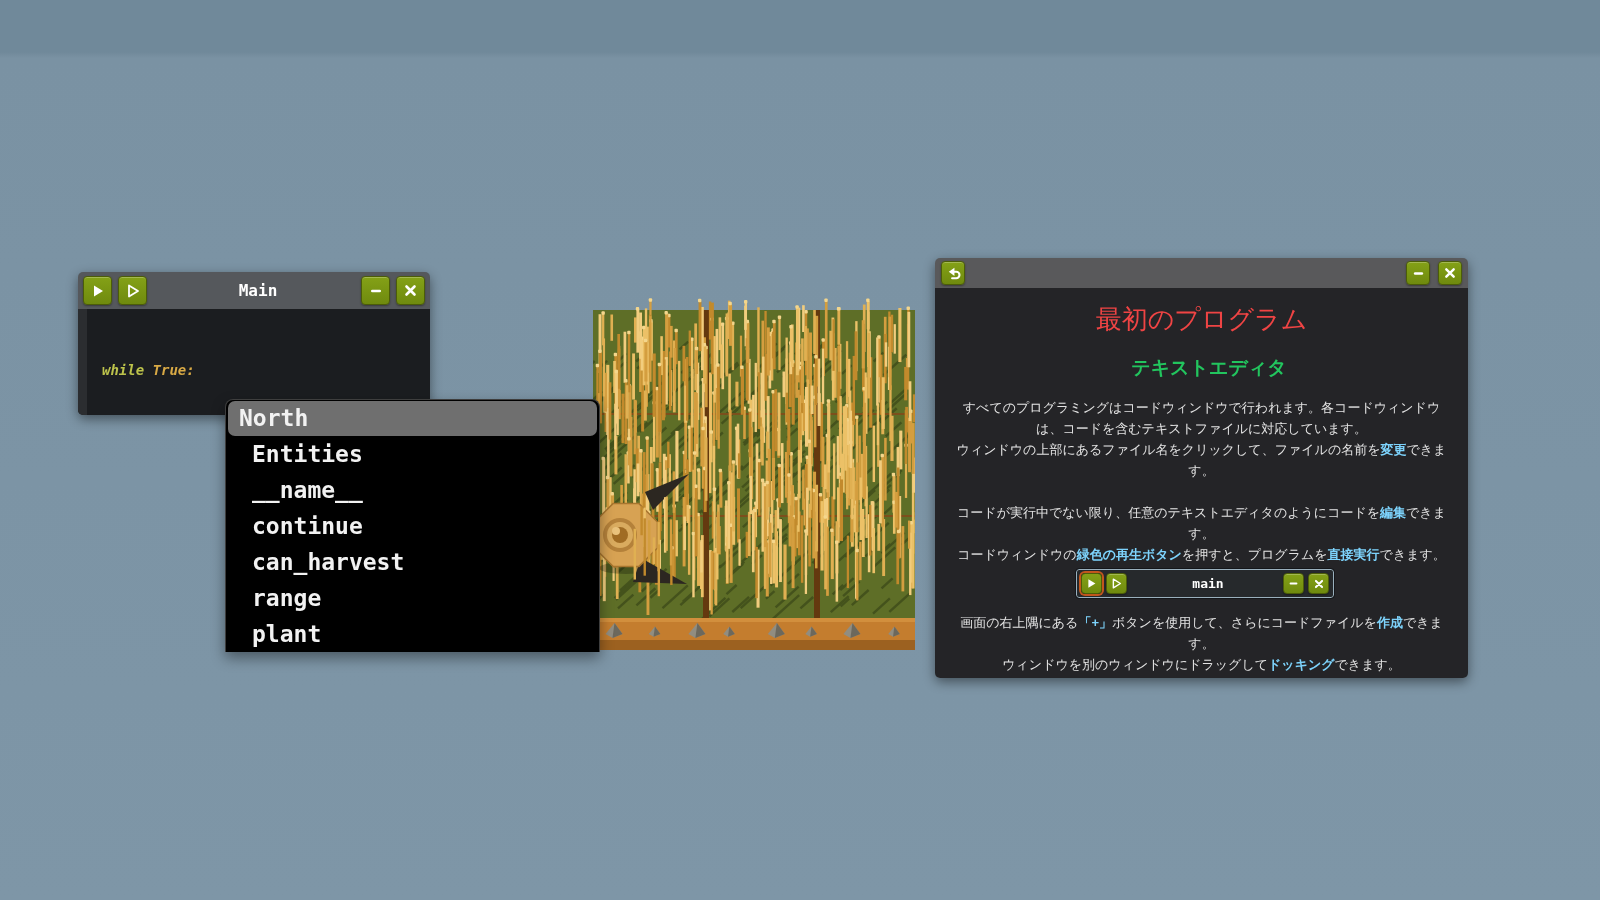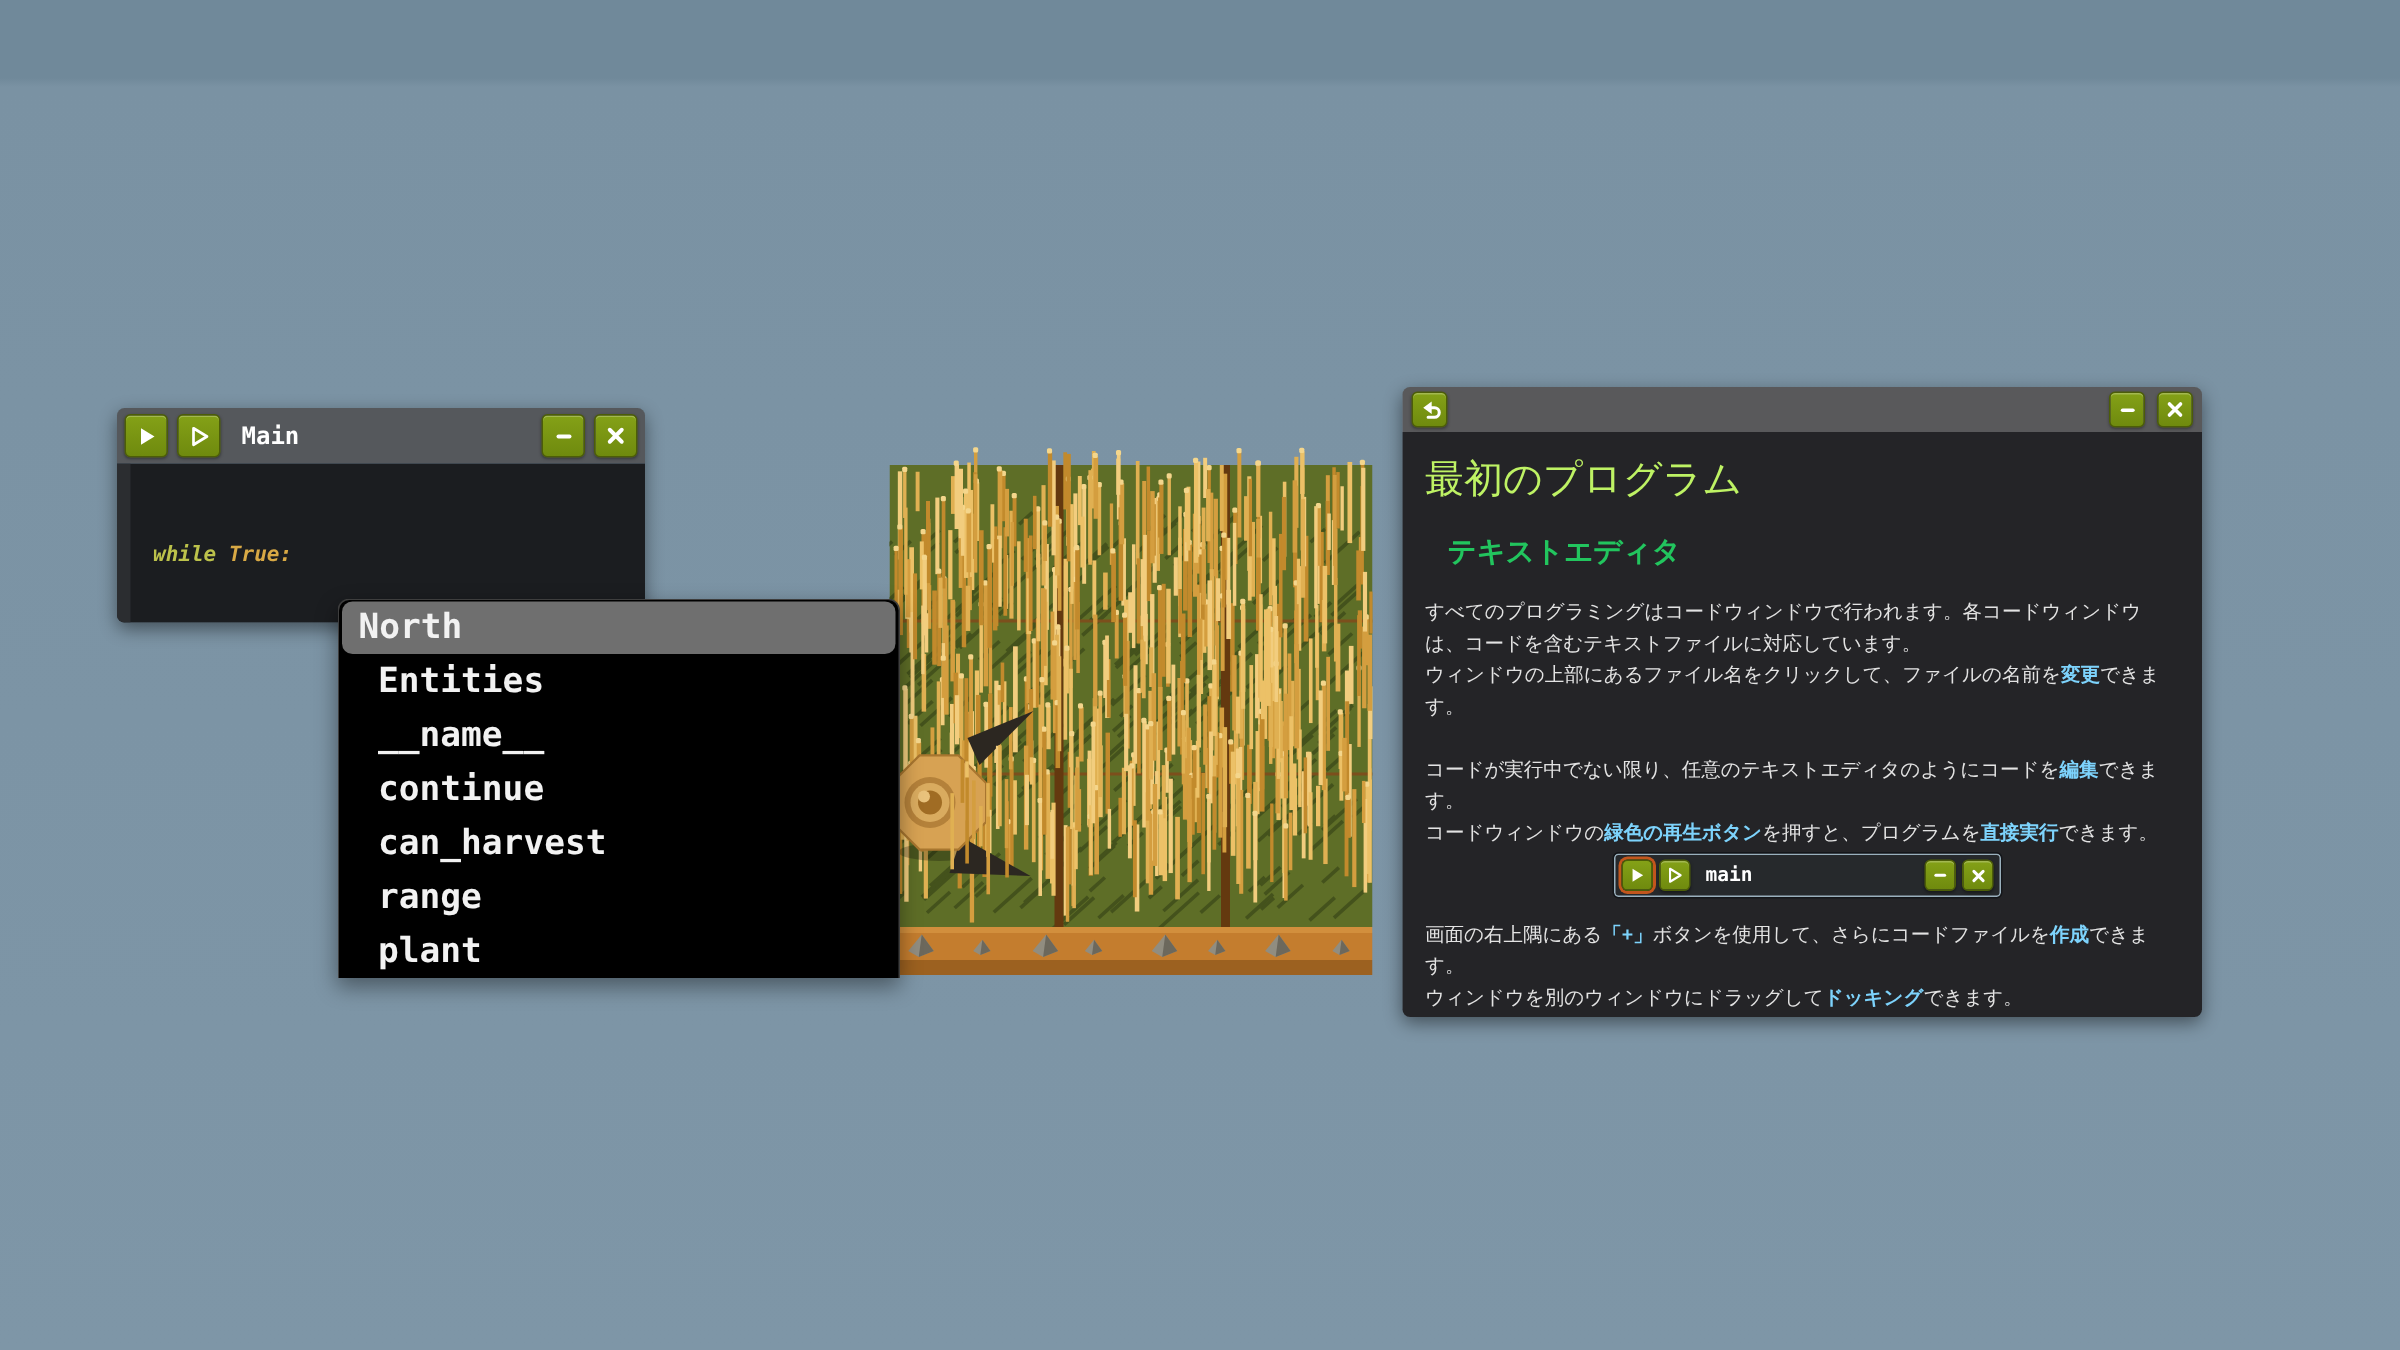--- a/index.html
+++ b/index.html
@@ -2,21 +2,21 @@
 <html><head>
 <meta charset="utf-8">
 <style>
   html,body{margin:0;padding:0;}
   body{
     width:1600px;height:900px;position:relative;overflow:hidden;
     font-family:"Liberation Sans",sans-serif;
     background:linear-gradient(to bottom,#70899a 0px,#70899a 52px,#7a92a3 58px,#7e96a7 100%);
   }
   
-  .gwin{position:absolute;border-radius:6px;box-shadow:0 4px 12px rgba(0,0,0,.45);}
+  .gwin{position:absolute;border-radius:6px;box-shadow:0 4px 12px rgba(0,0,0,.45);text-align:center;}
   .titlebar{display:flex;align-items:center;background:#55585c;border-radius:5px 5px 0 0;}
   .gbtn{display:flex;align-items:center;justify-content:center;
     background:linear-gradient(#84a117,#6f8a0e);border:1px solid #4c5d08;border-radius:4px;
     box-shadow:inset 0 1px 0 rgba(255,255,255,.25),0 1px 2px rgba(0,0,0,.35);cursor:pointer;}
   .gbtn svg{display:block;}
   
   #main-window{left:78px;top:272px;width:352px;}
   #main-window .titlebar{height:37px;padding:0 5px;gap:6px;}
   #main-window .gbtn{width:27px;height:27px;}
   .win-title{color:#fff;font-family:"DejaVu Sans Mono",monospace;font-weight:bold;font-size:16px;margin-left:8px;flex:1;}
@@ -34,21 +34,21 @@
     font-family:"DejaVu Sans Mono",monospace;font-weight:bold;font-size:23px;color:#f2f2f2;}
   .ac-item{height:36px;line-height:36px;padding-left:26px;}
   .ac-item.selected{background:#6f6f6f;border-radius:7px;margin:1px 2px 0 2px;padding-left:11px;height:35px;line-height:35px;}
   
   #farm{position:absolute;left:593px;top:296px;width:322px;height:356px;}
   
   #tutorial-window{left:935px;top:258px;width:533px;}
   #tutorial-window .titlebar{height:30px;padding:0 6px;background:#59595b;}
   #tutorial-window .gbtn{width:22px;height:22px;}
   .tut-body{background:#242427;border-radius:0 0 5px 5px;padding:10px 15px 8px 15px;height:372px;overflow:hidden;color:#e3e3e3;}
-  .tut-title{font-size:26px;color:#bef264;font-weight:normal;margin:4px 0 18px 0;}
+  .tut-title{font-size:26px;color:#ef4444;font-weight:normal;margin:4px 0 18px 0;}
   .tut-subtitle{font-size:19px;color:#22c55e;font-weight:bold;margin:0 0 16px 15px;}
   .tut-p{font-size:13px;line-height:21px;margin:0 0 21px 0;white-space:pre-line;}
   .tut-p b{color:#7dd3fc;}
   
   #mini-window{width:248px;height:27px;margin:2px 0 14px 126px;display:flex;align-items:center;gap:4px;
     background:#26292c;border:1px solid #9ab0bd;outline:1px solid #14161a;border-radius:3px;padding:0 4px;}
   #mini-window .gbtn{width:19px;height:19px;}
   #mini-window .hl{box-shadow:0 0 0 2px #c2561d;border-radius:4px;}
   .mini-title{color:#fff;font-family:"DejaVu Sans Mono",monospace;font-weight:bold;font-size:13px;margin-left:6px;flex:1;}
 </style>

